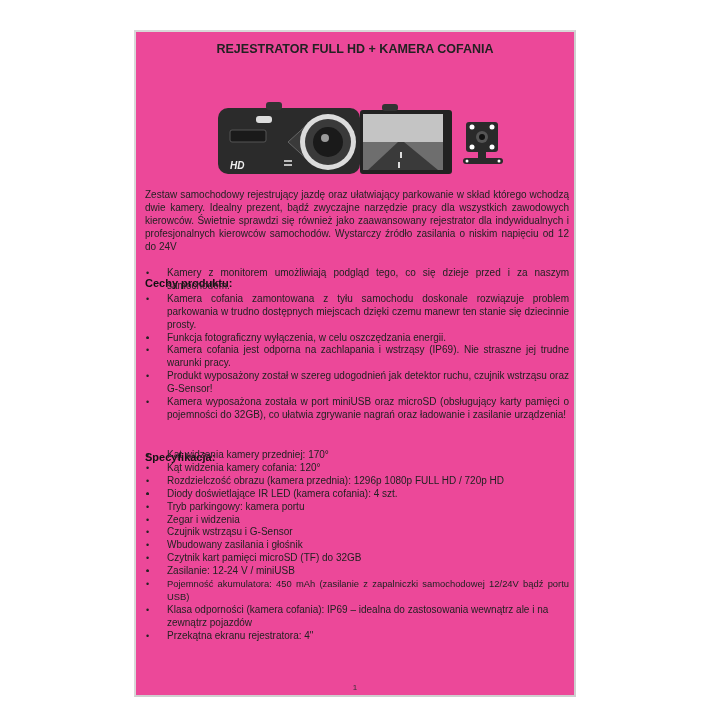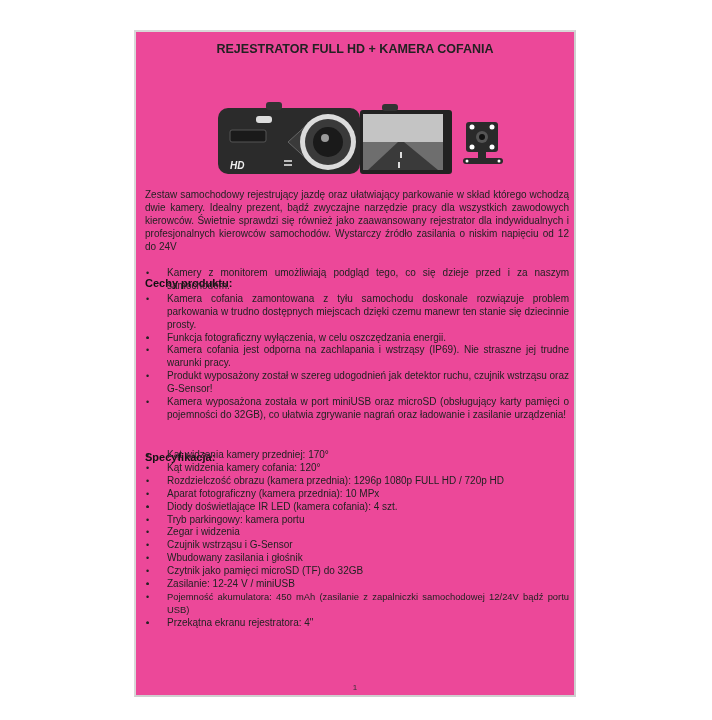--- a/index.html
+++ b/index.html
@@ -69,29 +69,29 @@
     <li><span class="bullet">•</span><span>Kamera cofania jest odporna na zachlapania i wstrząsy (IP69). Nie straszne jej trudne warunki pracy.</span></li>
     <li><span class="bullet">•</span><span>Produkt wyposażony został w szereg udogodnień jak detektor ruchu, czujnik wstrząsu oraz G-Sensor!</span></li>
     <li><span class="bullet">•</span><span>Kamera wyposażona została w port miniUSB oraz microSD (obsługujący karty pamięci o pojemności do 32GB), co ułatwia zgrywanie nagrań oraz ładowanie i zasilanie urządzenia!</span></li>
   </ul>
 
   <div class="heading" style="top:396px">Specyfikacja:</div>
   <ul class="list" style="top:417px">
     <li><span class="bullet">•</span><span>Kąt widzenia kamery przedniej: 170°</span></li>
     <li><span class="bullet">•</span><span>Kąt widzenia kamery cofania: 120°</span></li>
     <li><span class="bullet">•</span><span>Rozdzielczość obrazu (kamera przednia): 1296p 1080p FULL HD / 720p HD</span></li>
-    <li><span class="bullet">•</span><span>Aparat fotograficzny (kamera przednia): 10 MPx</span></li>
+    <li><span class="bullet">•</span></li>
     <li><span class="bullet">•</span></li>
     <li><span class="bullet">•</span><span>Diody doświetlające IR LED (kamera cofania): 4 szt.</span></li>
     <li><span class="bullet">•</span><span>Tryb parkingowy: kamera portu</span></li>
     <li><span class="bullet">•</span><span>Zegar i widzenia</span></li>
     <li><span class="bullet">•</span><span>Czujnik wstrząsu i G-Sensor</span></li>
     <li><span class="bullet">•</span><span>Wbudowany zasilania i głośnik</span></li>
-    <li><span class="bullet">•</span><span>Czytnik jako pamięci microSD (TF) do 32GB</span></li>
+    <li><span class="bullet">•</span><span>Czytnik kart pamięci microSD (TF) do 32GB</span></li>
     <li><span class="bullet">•</span></li>
     <li><span class="bullet">•</span><span>Zasilanie: 12-24 V / miniUSB</span></li>
     <li style="font-size:9.4px;"><span class="bullet">•</span><span>Pojemność akumulatora: 450 mAh (zasilanie z zapalniczki samochodowej 12/24V bądź portu USB)</span></li>
-    <li style="text-align:left;"><span class="bullet">•</span></li>
+    <li style="text-align:left;"><span class="bullet">•</span><span>Klasa odporności (kamera cofania): IP69 – idealna do zastosowania wewnątrz ale i na zewnątrz pojazdów</span></li>
     <li><span class="bullet">•</span><span>Przekątna ekranu rejestratora: 4"</span></li>
   </ul>
 
   <div class="pagenum">1</div>
 </div>
 
 </body></html>

